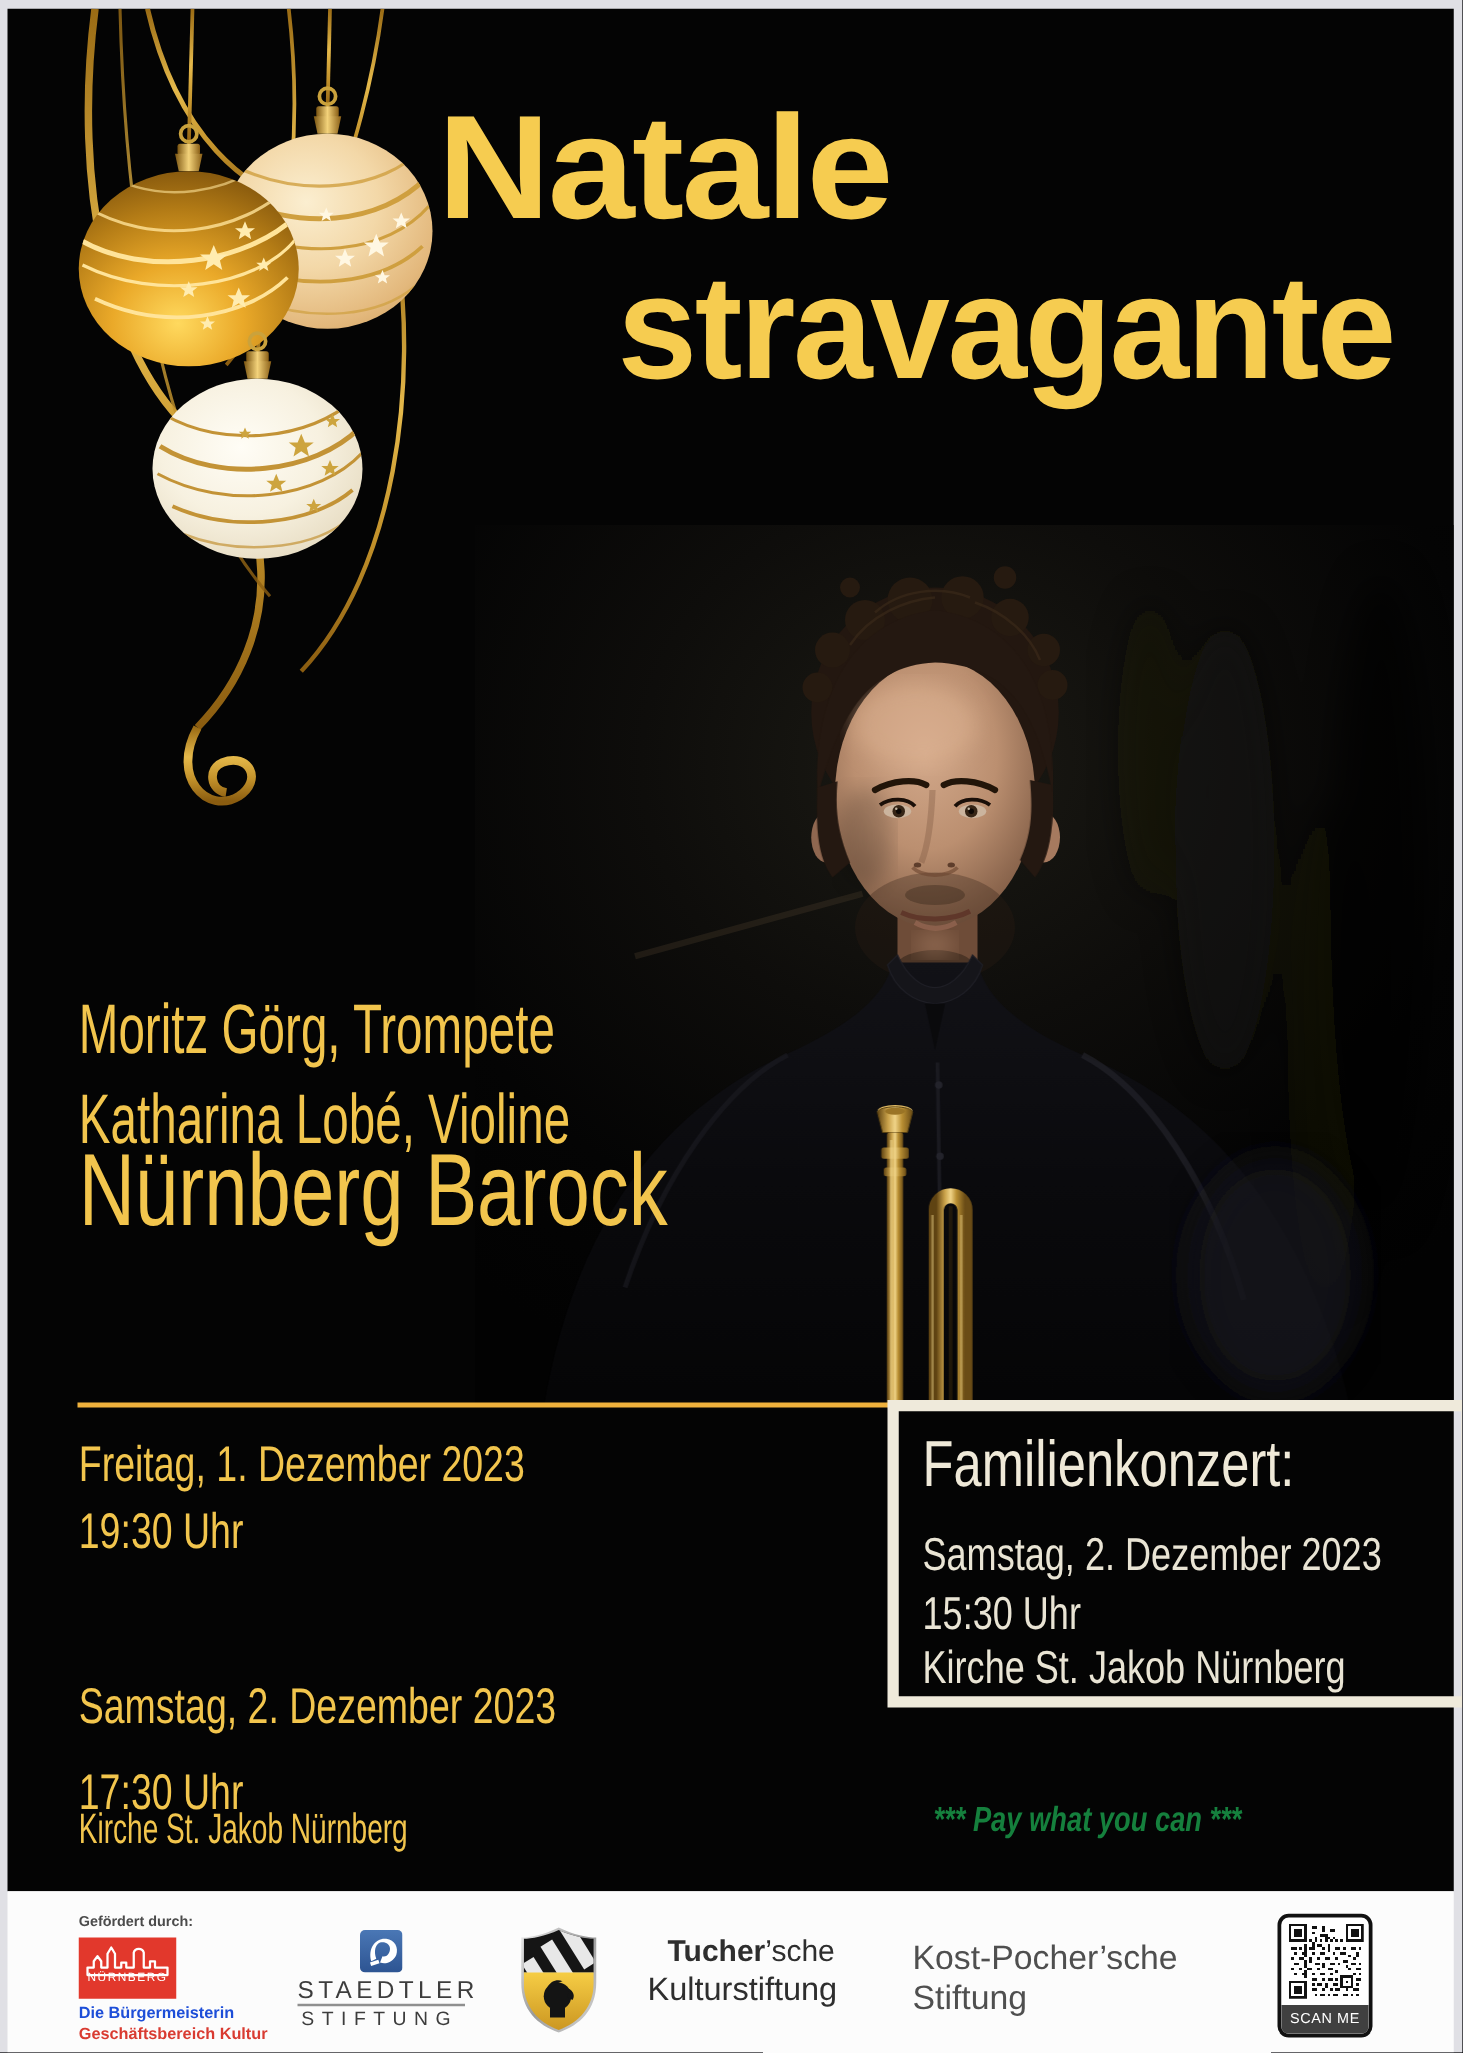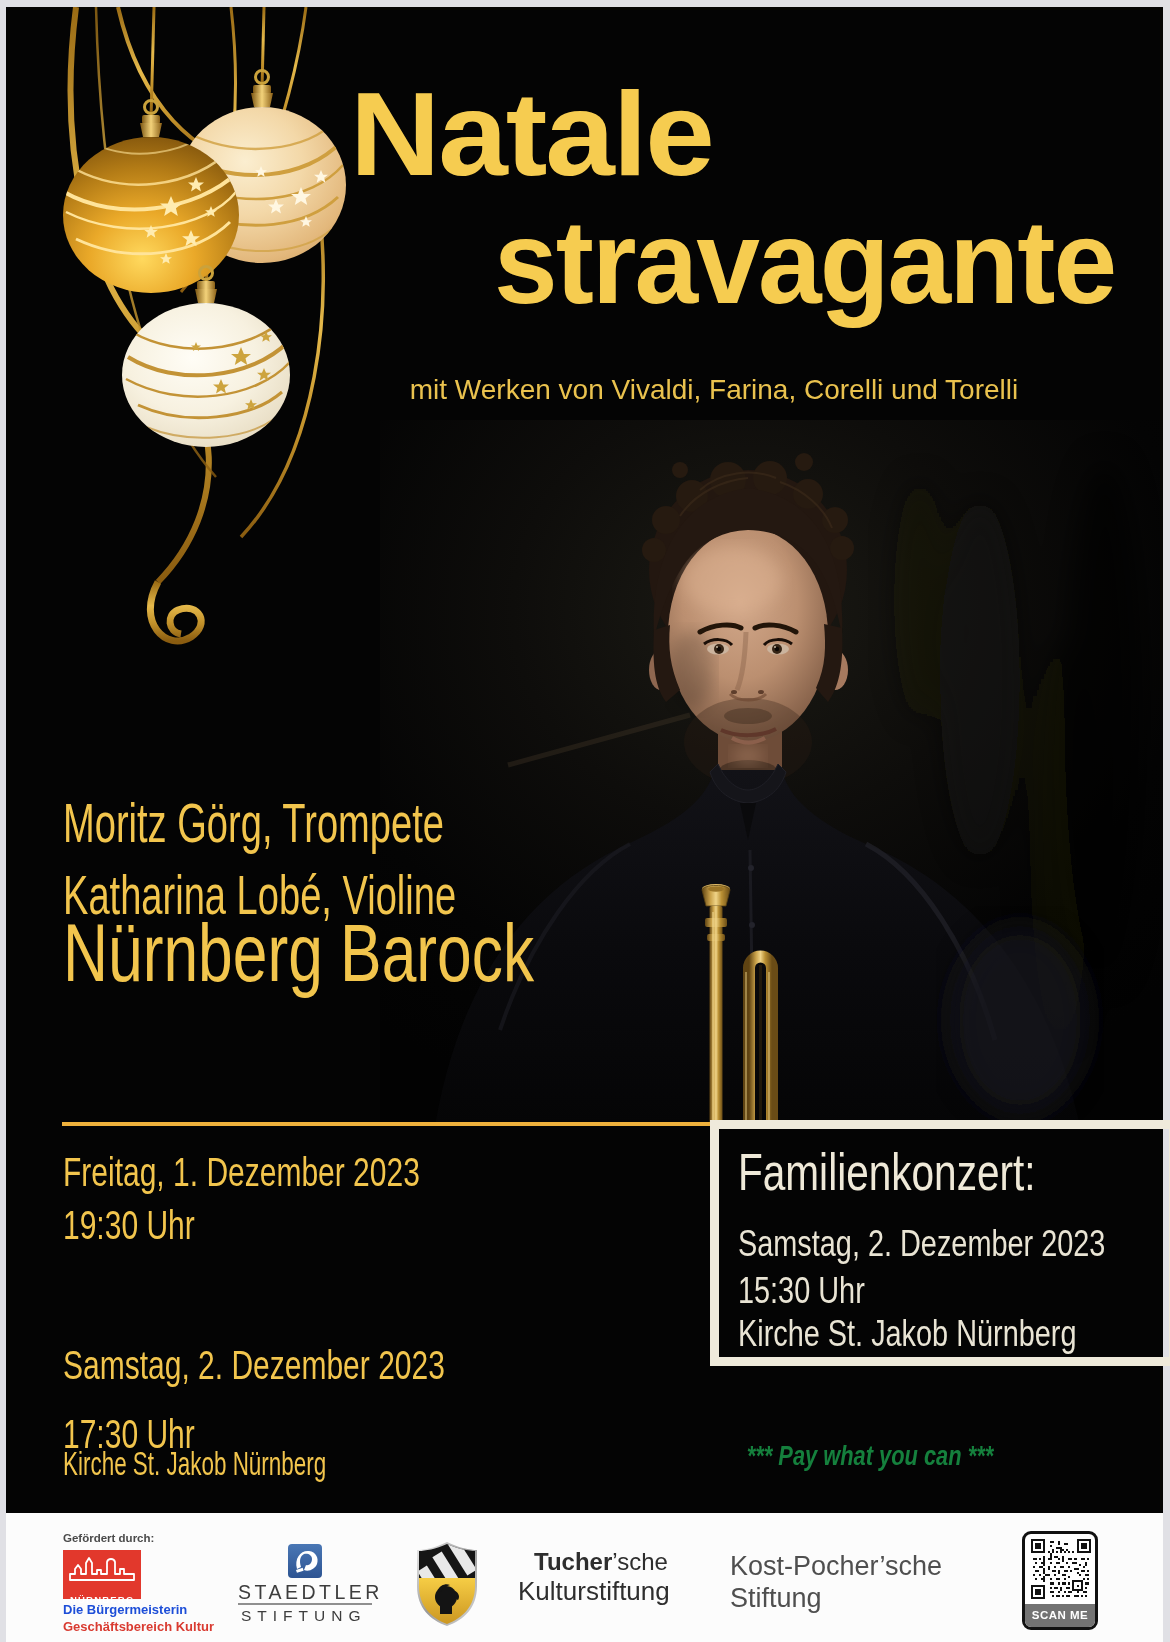--- a/index.html
+++ b/index.html
@@ -41,37 +41,37 @@
   .fk-line{font-size:37px;color:#E9E4D4;}
   #fk-date{left:19px;top:96px;}
   #fk-time{left:19px;top:143px;}
   #fk-venue{left:19px;top:186px;}
   #pay-note{left:700px;top:1440px;width:340px;text-align:center;color:#15803d;
             font-style:italic;font-weight:600;font-size:28px;white-space:nowrap;}
   #pay-note .cond{transform-origin:center top;transform:scaleX(0.78);}
   
   #funded-label{left:63px;top:1532px;font-size:11.5px;color:#4B4B4B;font-weight:bold;}
   #nbg-logo{left:63px;top:1550px;width:78px;height:49px;background:#E2382C;}
-  #nbg-text{left:7px;top:44px;font-size:9.5px;font-weight:bold;letter-spacing:1.2px;color:#fff;}
+  #nbg-text{left:7px;top:27px;font-size:9.5px;font-weight:normal;letter-spacing:1.2px;color:#fff;}
   #nbg-line1{left:63px;top:1602px;font-size:13px;font-weight:bold;color:#1d4ed8;}
   #nbg-line2{left:63px;top:1619px;font-size:13px;font-weight:bold;color:#D93B31;}
   #staedtler-icon{left:288px;top:1544px;}
   #staedtler-word{left:238px;top:1581px;font-size:19.5px;letter-spacing:3.5px;color:#3D3D3D;}
   #staedtler-rule{left:238px;top:1603px;width:134px;height:1.5px;background:#8F8F8F;}
   #staedtler-word2{left:241px;top:1607px;font-size:15.5px;letter-spacing:6px;color:#3D3D3D;}
   #tucher-shield{left:414px;top:1540px;}
   #tucher-line1{left:518px;top:1548px;font-size:24px;color:#2E2E2E;white-space:nowrap;margin-left:16px;}
   #tucher-line1 b{font-weight:bold;}
   #tucher-line2{left:518px;top:1576px;font-size:26px;color:#2E2E2E;}
   #kost-line1{left:730px;top:1551px;font-size:27px;color:#4F4F4F;}
   #kost-line2{left:730px;top:1583px;font-size:27px;color:#4F4F4F;}
   #qr-card{left:1022px;top:1531px;width:76px;height:99px;background:#fff;border:3px solid #111;
            border-radius:9px;box-sizing:border-box;overflow:hidden;}
-  #qr-label-band{left:0;bottom:0;width:100%;height:23px;background:#737373;color:#fff;
-                 font-size:11.5px;font-weight:bold;letter-spacing:.5px;text-align:center;line-height:23px;}
+  #qr-label-band{left:0;bottom:0;width:100%;height:23px;background:#404040;color:#fff;
+                 font-size:11.5px;font-weight:normal;letter-spacing:.5px;text-align:center;line-height:23px;}
   svg{display:block;}
 </style>
 </head>
 <body>
 
 <div id="page">
 
   <div class="abs" id="poster-black"></div>
 
   <svg class="abs" style="left:6px;top:7px;" width="362" height="652" viewBox="0 0 362 652">
@@ -323,21 +323,20 @@
       <path d="M 333,492 L 333,704" stroke="#f4dd96" stroke-width="2" opacity=".5"></path>
       <path d="M 369,706 L 369,548 A 11.5,11.5 0 0 1 392,548 L 392,706" fill="none" stroke="url(#brass)" stroke-width="12"></path>
       <path d="M 366,700 L 366,552" stroke="#f0d58a" stroke-width="2" opacity=".45"></path>
       <path d="M 389,700 L 389,552" stroke="#f0d58a" stroke-width="2" opacity=".45"></path>
       <path d="M 380.5,545 L 380.5,706" stroke="#3a2a0c" stroke-width="3" opacity=".5"></path>
     </g>
   </svg>
 
   <div class="abs title" id="title-line1">Natale</div>
   <div class="abs title" id="title-line2">stravagante</div>
-  <div class="abs" id="subtitle">mit Werken von Vivaldi, Farina, Corelli und Torelli</div>
 
   <div class="abs gold name-line" id="perf-name1"><span class="cond sc68">Moritz Görg, Trompete</span></div>
   <div class="abs gold name-line" id="perf-name2"><span class="cond sc68">Katharina Lobé, Violine</span></div>
   <div class="abs gold" id="ensemble"><span class="cond sc76">Nürnberg Barock</span></div>
 
   <div class="abs" id="gold-rule"></div>
 
   <div class="abs gold date-line" id="e1-date"><span class="cond sc75">Freitag, 1. Dezember 2023</span></div>
   <div class="abs gold date-line" id="e1-time"><span class="cond sc75">19:30 Uhr</span></div>
   <div class="abs gold date-line" id="e2-date"><span class="cond sc75">Samstag, 2. Dezember 2023</span></div>

